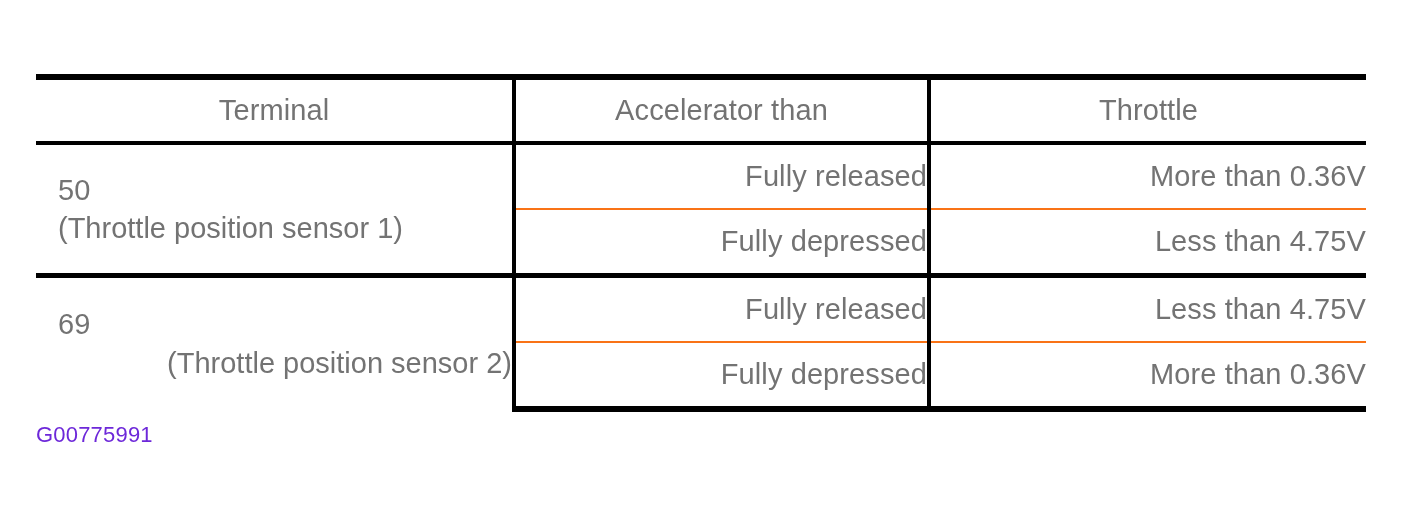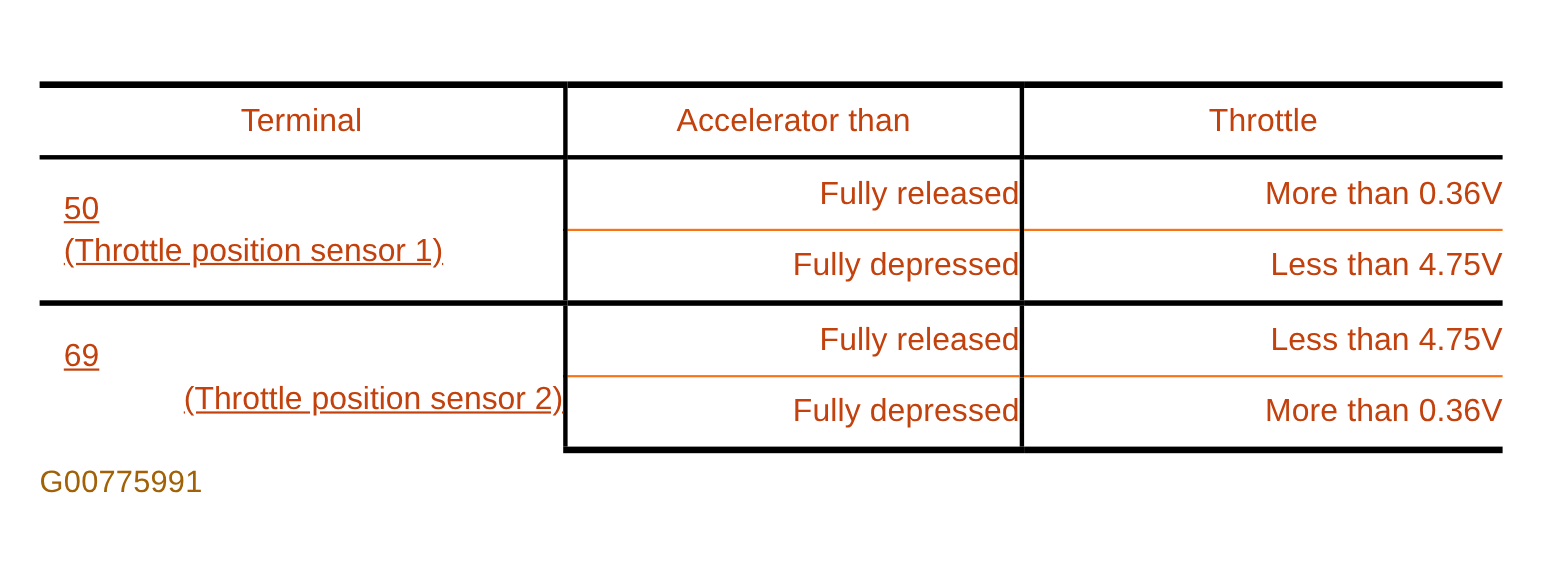--- a/index.html
+++ b/index.html
@@ -31,21 +31,21 @@
     width: 1330px;
     border-collapse: collapse;
     table-layout: fixed;
   }
 
   .spec-table td,
   .spec-table th {
     padding: 0;
     margin: 0;
     font-weight: normal;
-    color: #c2410c;
+    color: #737373;
     vertical-align: middle;
     background: #ffffff;
   }
 
   
   .col-terminal  { width: 478px; }
   .col-pedal     { width: 415px; }
   .col-voltage   { width: 437px; }
 
   
@@ -83,42 +83,41 @@
     font-size: 29px;
     line-height: 1;
     letter-spacing: 0.1px;
   }
 
   .terminal-cell {
     text-align: left;
     padding-left: 22px !important;
     font-size: 29px;
     line-height: 1.32;
-    text-decoration: underline;
   }
   .terminal-num {
     display: block;
   }
   .terminal-desc {
     display: block;
   }
   .terminal-desc.indent {
     padding-left: 14px;
     text-align: right;
   }
 
   
   .caption {
     position: absolute;
     left: 36px;
     top: 424px;
-    font-size: 28px;
+    font-size: 22px;
     line-height: 1;
     letter-spacing: 0.2px;
-    color: #a16207;
+    color: #6d28d9;
   }
 </style>
 </head>
 <body>
 
 <div class="page">
 
   <table class="spec-table">
     <colgroup>
       <col class="col-terminal">

